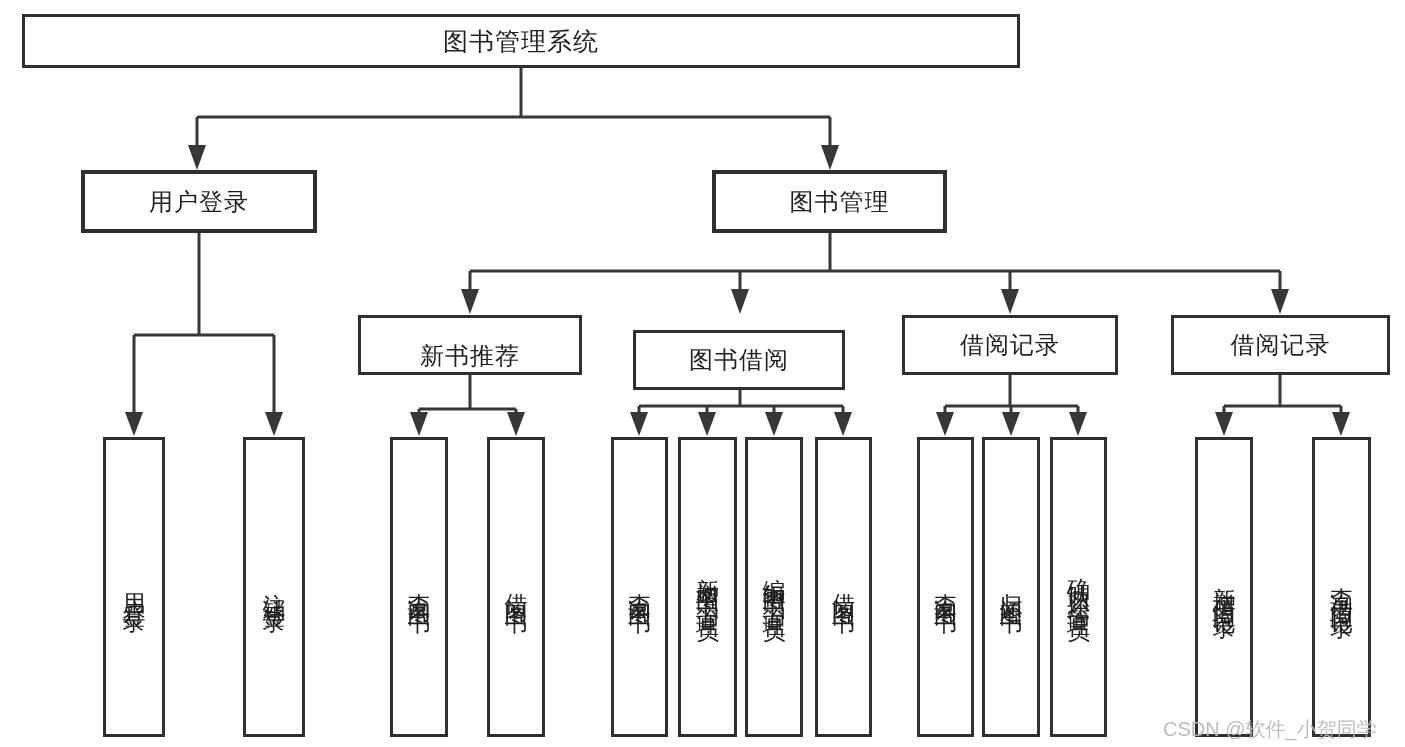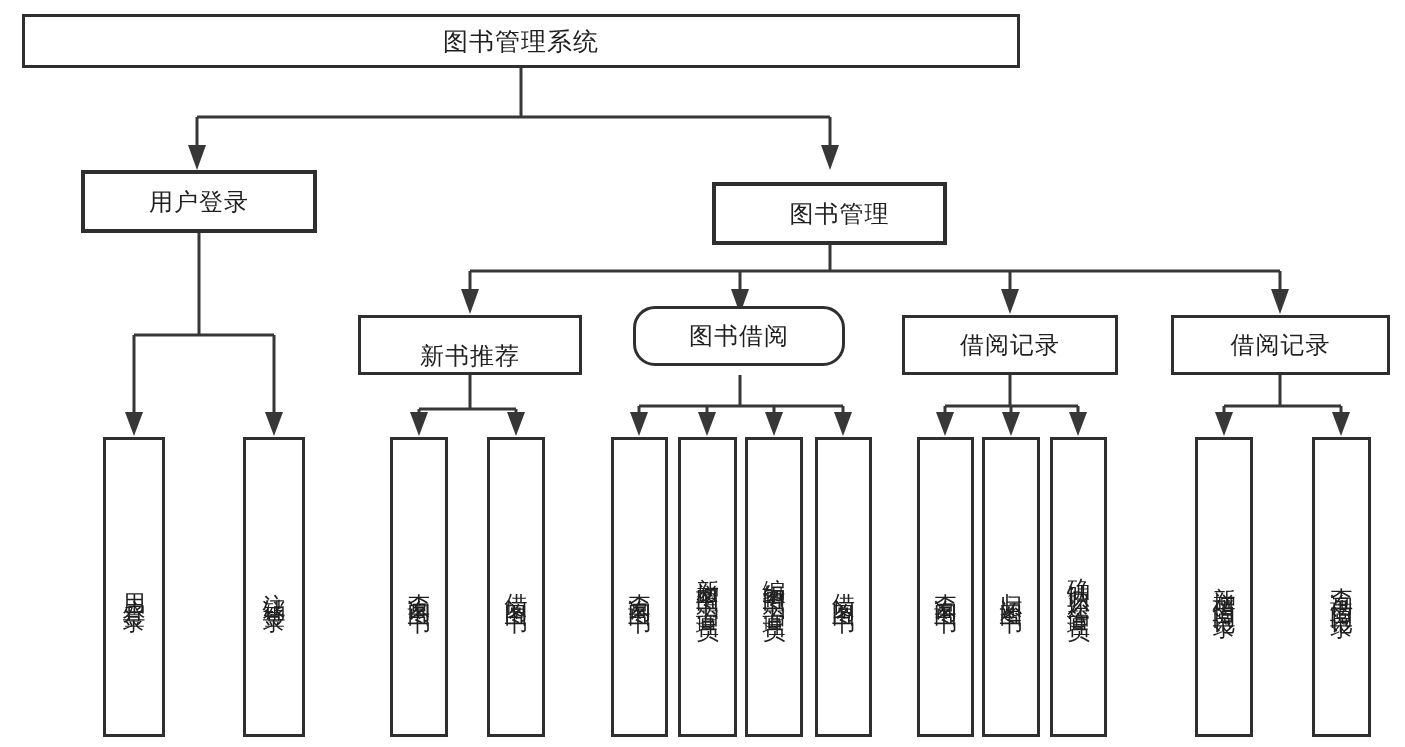--- a/index.html
+++ b/index.html
@@ -64,28 +64,28 @@
     </g>
   </svg>
 
   <div class="box hbox lvl1" style="left:22px; top:14px; width:998px; height:54px;">
     <span class="lbl">图书管理系统</span>
   </div>
 
   <div class="box hbox lvl2" style="left:81px; top:170px; width:236px; height:63px;">
     <span class="lbl">用户登录</span>
   </div>
-  <div class="box hbox lvl2" style="left:712px; top:182px; width:235px; height:63px;padding-left:20px;">
+  <div class="box hbox lvl2" style="left:712px; top:170px; width:235px; height:63px;padding-left:20px;">
     <span class="lbl">图书管理</span>
   </div>
 
   <div class="box hbox" style="left:358px; top:315px; width:224px; height:60px;align-items:flex-end;">
     <span class="lbl">新书推荐</span>
   </div>
-  <div class="box hbox" style="left:633px; top:306px; width:212px; height:60px;border-radius:22px;">
+  <div class="box hbox" style="left:633px; top:330px; width:212px; height:60px;">
     <span class="lbl">图书借阅</span>
   </div>
   <div class="box hbox" style="left:902px; top:315px; width:216px; height:60px;">
     <span class="lbl">借阅记录</span>
   </div>
   <div class="box hbox" style="left:1171px; top:315px; width:219px; height:60px;text-align:center;">
     <span class="lbl">借阅记录</span>
   </div>
 
   <div class="box vbox" style="left:103px; top:437px; width:62px; height:300px;">
@@ -125,14 +125,15 @@
     <span class="lbl">确认归还（管理员）</span>
   </div>
 
   <div class="box vbox" style="left:1195px; top:437px; width:58px; height:300px;">
     <span class="lbl">新增借阅记录</span>
   </div>
   <div class="box vbox" style="left:1312px; top:437px; width:59px; height:300px;">
     <span class="lbl">查询借阅记录</span>
   </div>
 
+  <div class="watermark">CSDN @软件_小贺同学</div>
 
 </div>
 
 </body></html>

